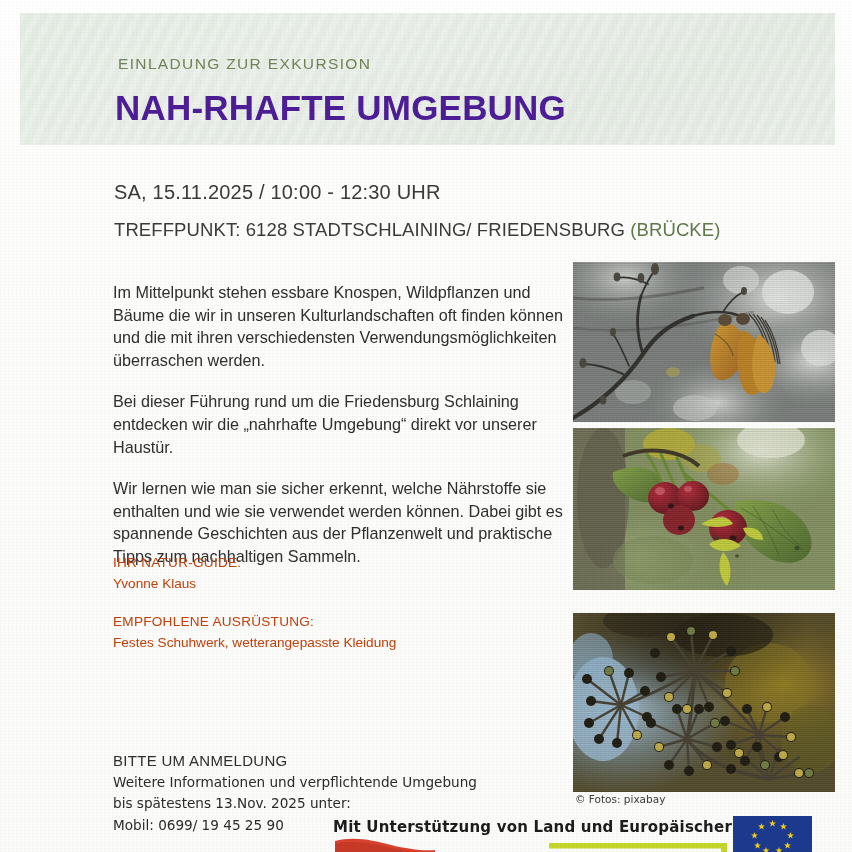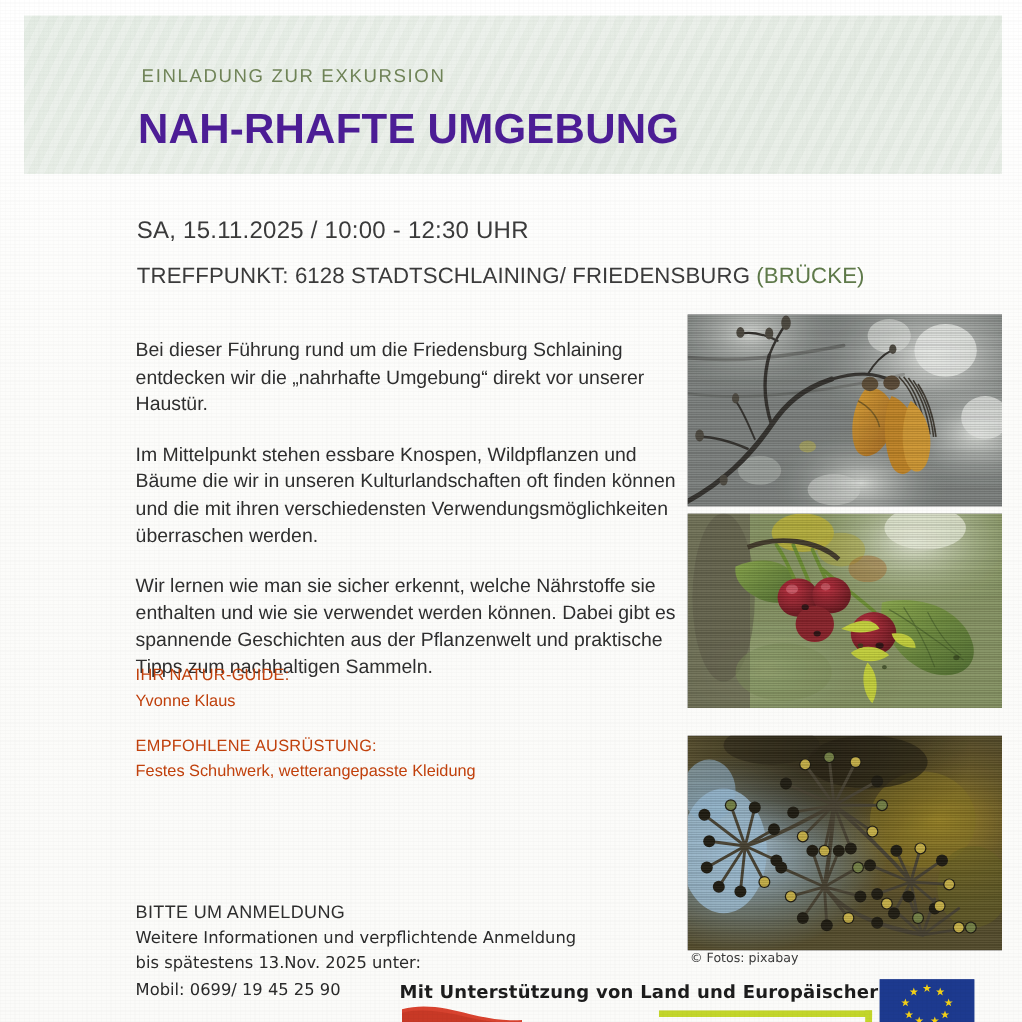--- a/index.html
+++ b/index.html
@@ -104,39 +104,39 @@
 <div class="paper"></div>
 
 <div class="header-band"></div>
 <div class="kicker">EINLADUNG ZUR EXKURSION</div>
 <div class="title">NAH-RHAFTE UMGEBUNG</div>
 
 <div class="meta-date">SA, 15.11.2025 / 10:00 - 12:30 UHR</div>
 <div class="meta-place"><span>TREFFPUNKT: 6128 STADTSCHLAINING/ FRIEDENSBURG </span><span class="green">(BRÜCKE)</span></div>
 
 <div class="copy">
+  <p>Im Mittelpunkt stehen essbare Knospen, Wildpflanzen und Bäume die wir in unseren Kulturlandschaften oft finden können und die mit ihren verschiedensten Verwendungsmöglichkeiten überraschen werden.</p>
   <p>Bei dieser Führung rund um die Friedensburg Schlaining entdecken wir die „nahrhafte Umgebung“ direkt vor unserer Haustür.</p>
-  <p>Im Mittelpunkt stehen essbare Knospen, Wildpflanzen und Bäume die wir in unseren Kulturlandschaften oft finden können und die mit ihren verschiedensten Verwendungsmöglichkeiten überraschen werden.</p>
   <p>Wir lernen wie man sie sicher erkennt, welche Nährstoffe sie enthalten und wie sie verwendet werden können. Dabei gibt es spannende Geschichten aus der Pflanzenwelt und praktische Tipps zum nachhaltigen Sammeln.</p>
 </div>
 
 <div class="info">
   <div class="blk">
     <div class="lbl">IHR NATUR-GUIDE:</div>
     <div>Yvonne Klaus</div>
   </div>
   <div class="blk">
     <div class="lbl">EMPFOHLENE AUSRÜSTUNG:</div>
     <div>Festes Schuhwerk, wetterangepasste Kleidung</div>
   </div>
 </div>
 
 <div class="reg">
   <div class="hd">BITTE UM ANMELDUNG</div>
-  <div>Weitere Informationen und verpflichtende Anmeldung</div>
+  <div>Weitere Informationen und verpflichtende Umgebung</div>
   <div>bis spätestens 13.Nov. 2025 unter:</div>
   <div>Mobil: 0699/ 19 45 25 90</div>
 </div>
 
 <div class="photo ph1">
   <svg class="inner" viewBox="0 0 262 160" preserveAspectRatio="none">
     <defs>
       <radialGradient id="bk1a" cx="78%" cy="22%" r="42%">
         <stop offset="0" stop-color="#f2f3f0"></stop>
           <stop offset="1" stop-color="#8e9190" stop-opacity="0"></stop>

